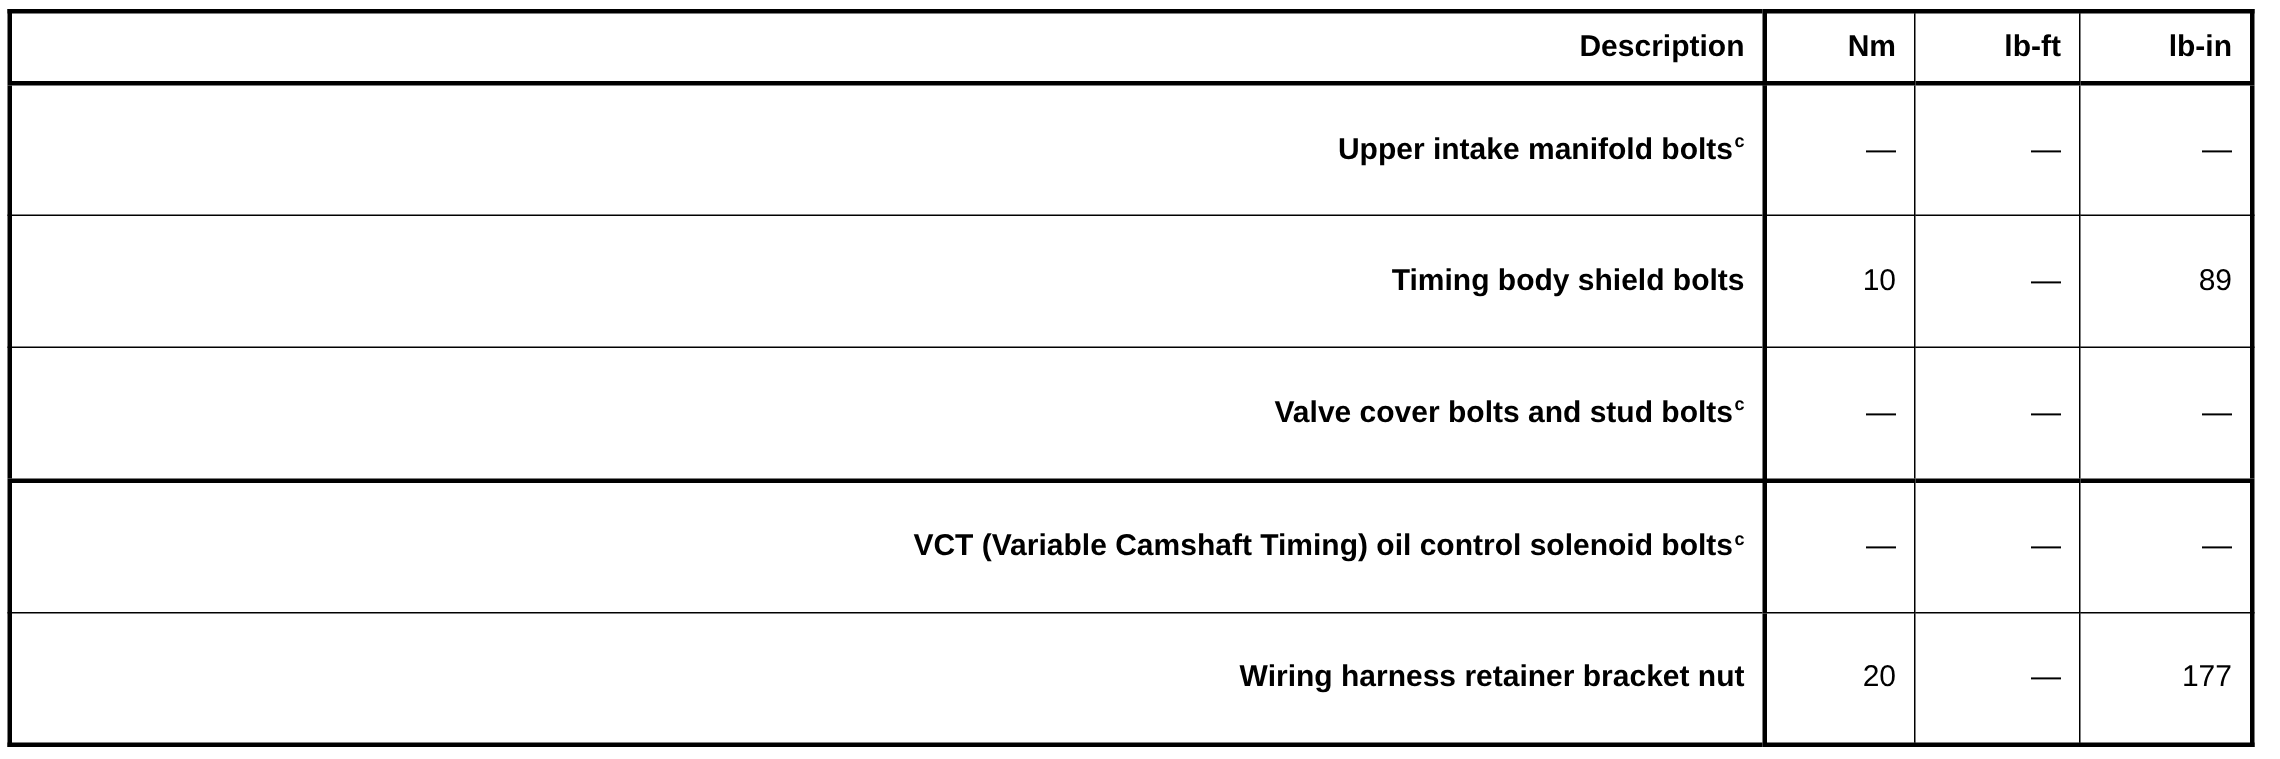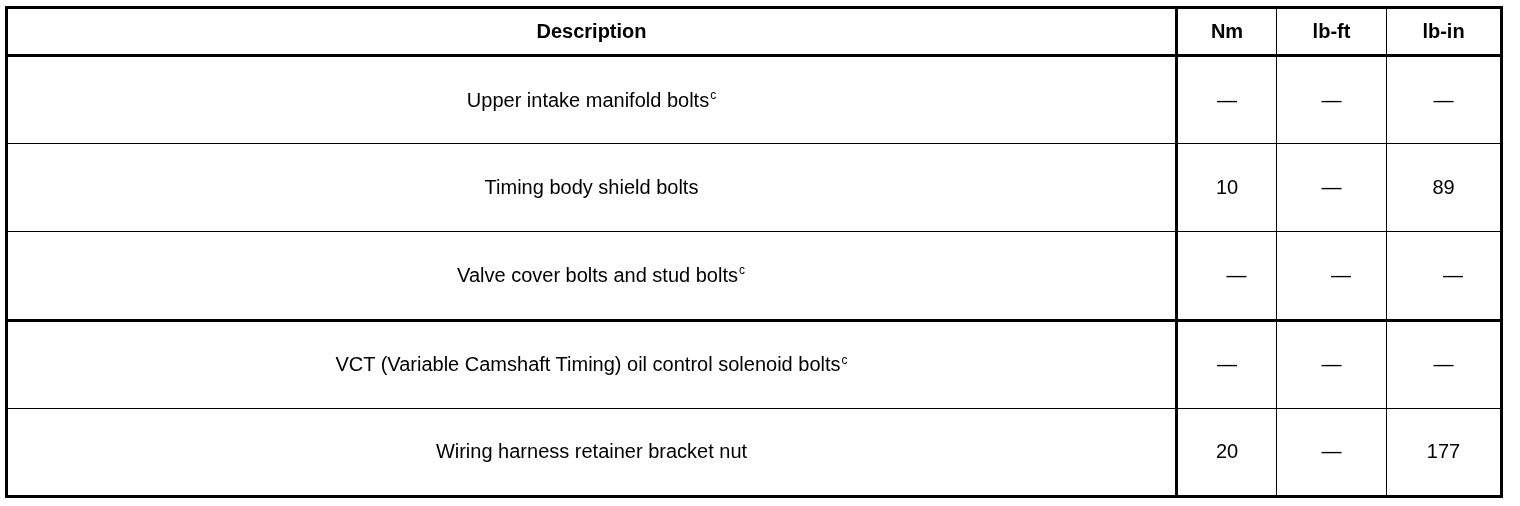--- a/index.html
+++ b/index.html
@@ -41,41 +41,42 @@
   .torque-table col.c-lbft  { width: 110px; }
   .torque-table col.c-lbin  { width: 115px; }
 
   .torque-table th,
   .torque-table td {
     border-left: 1px solid #000000;
     border-right: 1px solid #000000;
     border-top: 1px solid #000000;
     border-bottom: 1px solid #000000;
     padding: 0 12px;
-    text-align: center;
+    text-align: right;
     vertical-align: middle;
     font-size: 20px;
     line-height: 1.15;
     font-weight: normal;
     white-space: nowrap;
     overflow: hidden;
     box-sizing: border-box;
   }
 
   .torque-table thead th {
     font-weight: bold;
     height: 48px;
     border-bottom: 3px solid #000000;
   }
 
   .torque-table thead th.col-desc {
     border-right: 3px solid #000000;
   }
   .torque-table tbody td.col-desc {
     border-right: 3px solid #000000;
+    font-weight: bold;
   }
 
   .torque-table tbody tr td {
     height: 49px;
   }
 
   
   .torque-table tbody tr.rule-below td {
     border-bottom: 3px solid #000000;
     padding-left: 31px;

